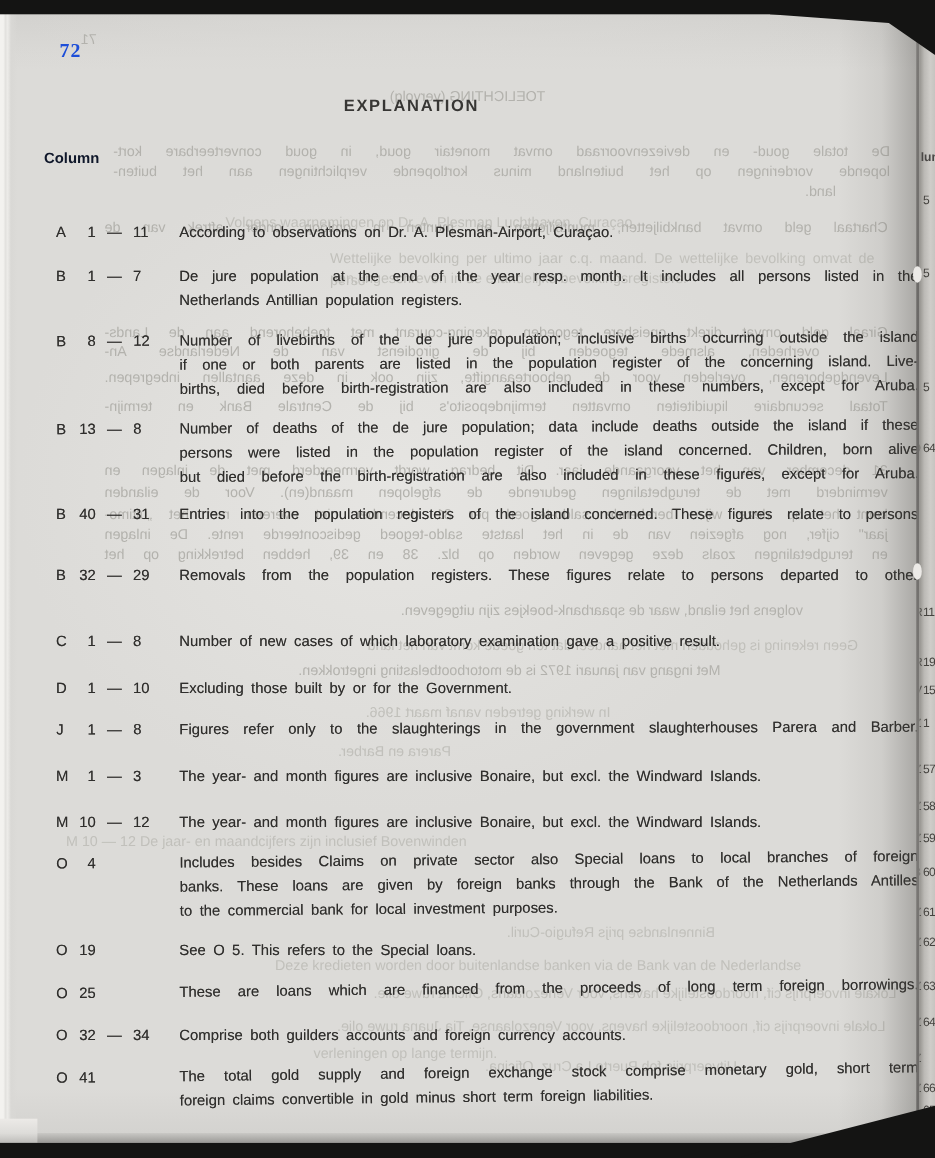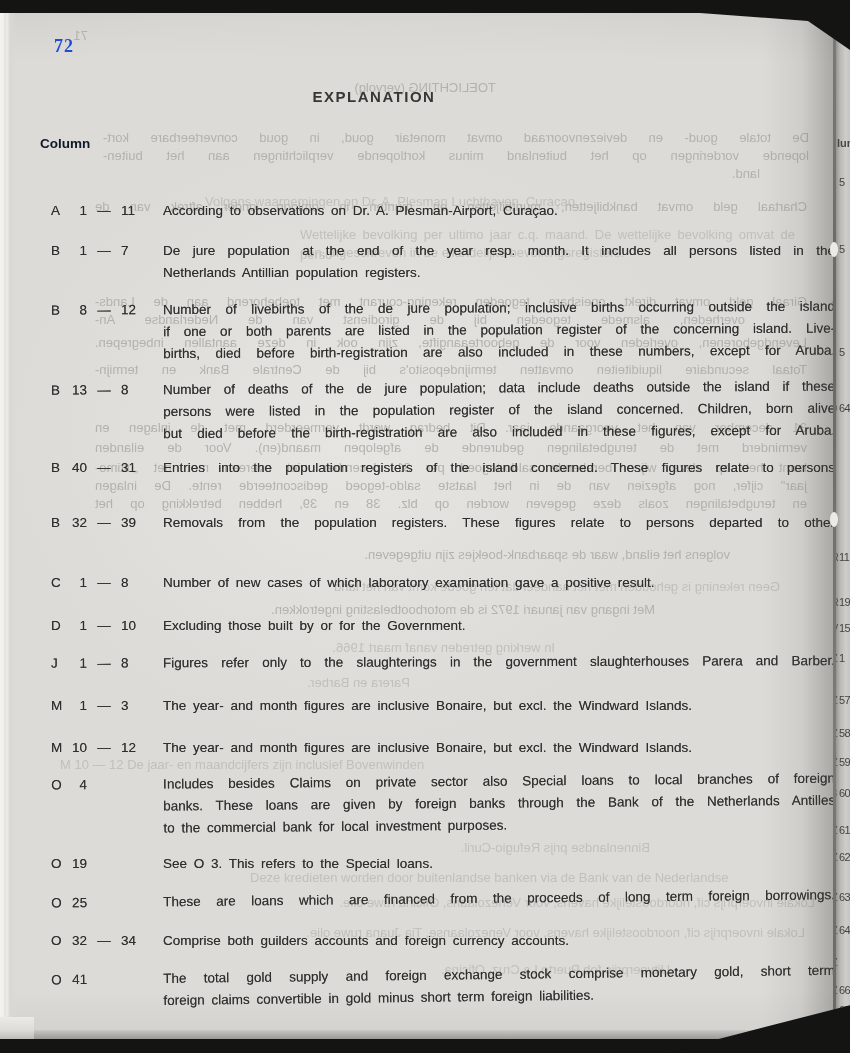--- a/index.html
+++ b/index.html
@@ -96,20 +96,21 @@
       <div class="bleed-line mir" style="top: 545px; left: 210px; width: 520px;">volgens het eiland, waar de spaarbank-boekjes zijn uitgegeven.</div>
       <div class="bleed-line mir light" style="top: 577px; left: 240px; width: 540px;">Geen rekening is gehouden met het aandeel dat ten goede komt van het land</div>
       <div class="bleed-line mir" style="top: 600px; left: 225px; width: 430px;">Met ingang van januari 1972 is de motorbootbelasting ingetrokken.</div>
       <div class="bleed-line mir light" style="top: 638px; left: 255px; width: 300px;">In werking getreden vanaf maart 1966.</div>
       <div class="bleed-line mir light" style="top: 673px; left: 250px; width: 160px;">Parera en Barber.</div>
       <div class="bleed-line light" style="top: 755px; left: 60px; width: 640px;">M 10 — 12  De jaar- en maandcijfers zijn inclusief Bovenwinden</div>
       <div class="bleed-line mir light" style="top: 838px; left: 330px; width: 320px;">Binnenlandse prijs Refugio-Curil.</div>
       <div class="bleed-line light" style="top: 868px; left: 250px; width: 560px;">Deze kredieten worden door buitenlandse banken via de Bank van de Nederlandse</div>
       <div class="bleed-line mir light" style="top: 893px; left: 175px; width: 640px;">Lokale invoerprijs cif, noordoostelijke havens, voor Venezolaans, Oficina ruwe olie.</div>
       <div class="bleed-line mir light" style="top: 923px; left: 105px; width: 700px;">Lokale invoerprijs cif, noordoostelijke havens, voor Venezolaanse, Tia Juana ruwe olie.</div>
+      <div class="bleed-line light" style="top: 948px; left: 285px; width: 260px;">verleningen op lange termijn.</div>
       <div class="bleed-line mir light" style="top: 960px; left: 340px; width: 330px;">Uitvoerprijs fob Puerto La Cruz, Oficina.</div>
     </div>
 
   <div class="page-number">72</div>
   <div class="heading">EXPLANATION</div>
   <div class="column-label">Column</div>
 
   <div class="entries">
       <div class="entry" style="top: 200px;">
         <span class="letter">A</span>
@@ -169,21 +170,21 @@
         </span>
         <div class="desc">
           <div class="line just">Entries into the population registers of the island concerned. These figures relate to persons</div>
         </div>
       </div>
       <div class="entry" style="top: 512px;">
         <span class="letter">B</span>
         <span class="range">
           <span class="n1">32</span>
           <span class="dash">—</span>
-          <span class="n2">39</span>
+          <span class="n2">29</span>
         </span>
         <div class="desc">
           <div class="line just">Removals from the population registers. These figures relate to persons departed to other</div>
         </div>
       </div>
       <div class="entry" style="top: 572px;">
         <span class="letter">C</span>
         <span class="range">
           <span class="n1">1</span>
           <span class="dash">—</span>
@@ -247,21 +248,21 @@
           <div class="line just">banks. These loans are given by foreign banks through the Bank of the Netherlands Antilles</div>
           <div class="line nj">to the commercial bank for local investment purposes.</div>
         </div>
       </div>
       <div class="entry" style="top: 853px;">
         <span class="letter">O</span>
         <span class="range">
           <span class="n1">19</span>
         </span>
         <div class="desc">
-          <div class="line nj">See O 3. This refers to the Special loans.</div>
+          <div class="line nj">See O 5. This refers to the Special loans.</div>
         </div>
       </div>
       <div class="entry" style="top: 893px; transform: rotate(-0.6deg); transform-origin: 0px 50%;">
         <span class="letter">O</span>
         <span class="range">
           <span class="n1">25</span>
         </span>
         <div class="desc">
           <div class="line just">These are loans which are financed from the proceeds of long term foreign borrowings.</div>
         </div>

